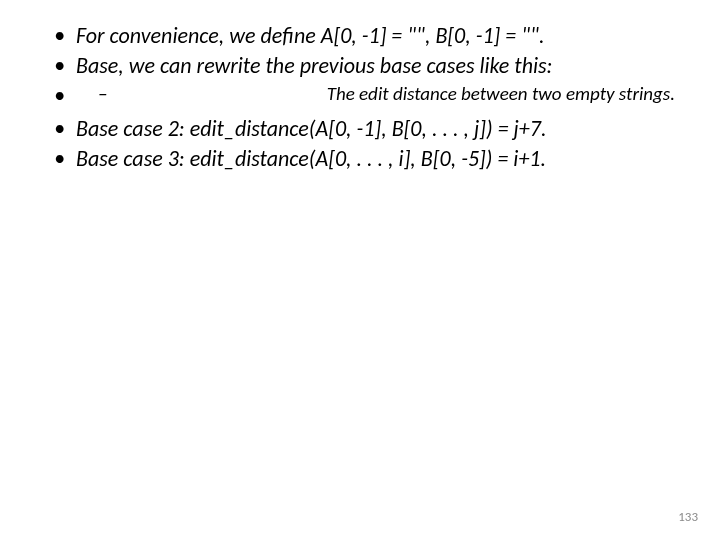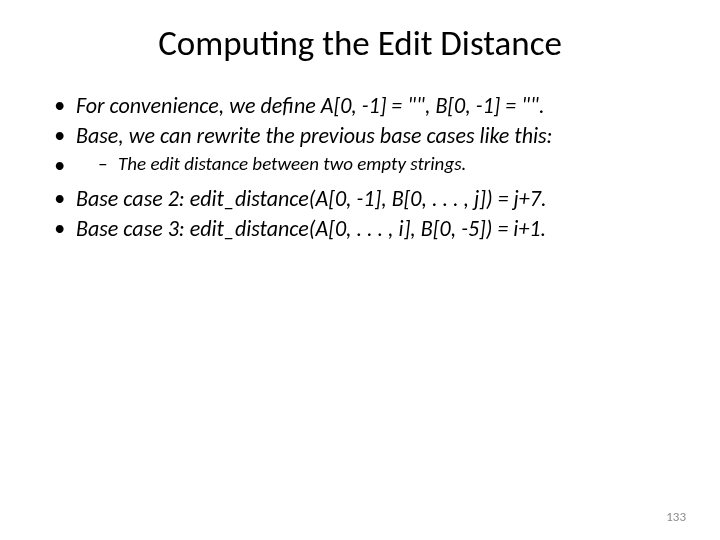--- a/index.html
+++ b/index.html
@@ -49,46 +49,46 @@
       position: absolute;
       left: 4px;
       top: 0;
       font-size: 22px;
     }
     ul.level2 {
       list-style: none;
       padding-left: 22px;
       margin-top: 2px;
       margin-bottom: 8px;
+      text-align: right;
     }
     ul.level2 > li {
       font-size: 19px;
       line-height: 1.3;
       padding-left: 20px;
       position: relative;
     }
     ul.level2 > li::before {
       content: "–";
       position: absolute;
       left: 0;
       top: 0;
     }
     .page-number {
       position: absolute;
       bottom: 16px;
-      right: 34px;
+      right: 22px;
       font-size: 13px;
       color: #8a8a8a;
     }
   </style>
 </head>
 <body>
 
 <div class="slide">
-  <h1 class="title">Computing the Edit Distance</h1>
   <div class="content">
     <ul class="level1">
       <li>For convenience, we define A[0, -1] = "", B[0, -1] = "".</li>
       <li>Base, we can rewrite the previous base cases like this:</li>
       <li>
         <ul class="level2">
           <li>The edit distance between two empty strings.</li>
         </ul>
       </li>
       <li>Base case 2: edit_distance(A[0, -1], B[0, . . . , j])  = j+7.</li>

